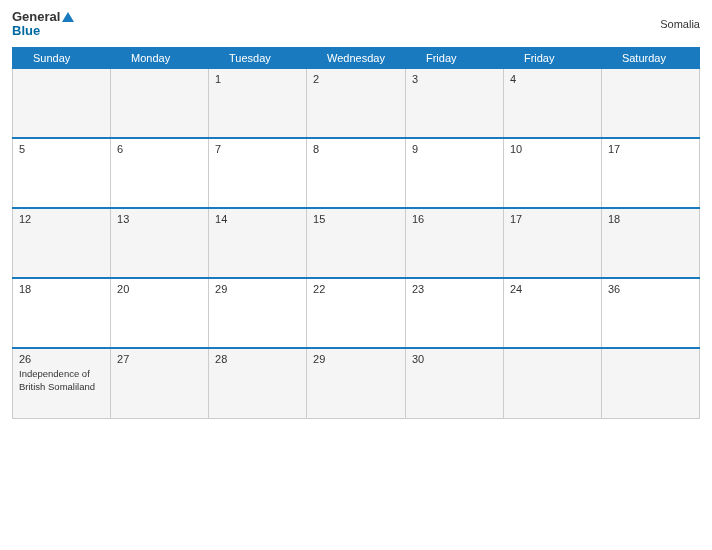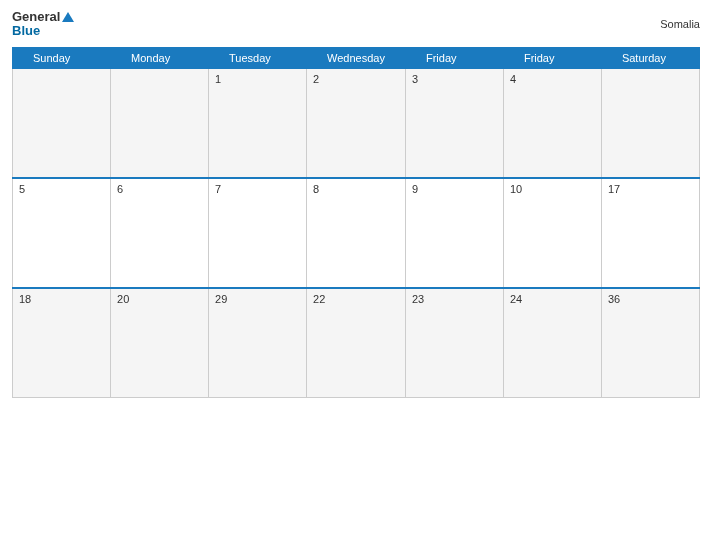--- a/index.html
+++ b/index.html
@@ -196,36 +196,76 @@
           </td>
           <td>
             <span class="day-num">10</span>
           </td>
           <td>
             <span class="day-num">17</span>
           </td>
         </tr>
         <tr class="row-top-border">
           <td>
+            <span class="day-num">12</span>
+          </td>
+          <td>
+            <span class="day-num">13</span>
+          </td>
+          <td>
+            <span class="day-num">14</span>
+          </td>
+          <td>
+            <span class="day-num">15</span>
+          </td>
+          <td>
+            <span class="day-num">16</span>
+          </td>
+          <td>
+            <span class="day-num">17</span>
+          </td>
+          <td>
             <span class="day-num">18</span>
           </td>
+        </tr>
+        <tr class="row-top-border">
+          <td>
+            <span class="day-num">18</span>
+          </td>
           <td>
             <span class="day-num">20</span>
           </td>
           <td>
             <span class="day-num">29</span>
           </td>
           <td>
             <span class="day-num">22</span>
           </td>
           <td>
             <span class="day-num">23</span>
           </td>
           <td>
             <span class="day-num">24</span>
           </td>
           <td>
             <span class="day-num">36</span>
           </td>
+        </tr>
+        <tr class="row-top-border">
+          <td><span class="day-num">26</span><span class="day-event">Independence of British Somaliland</span></td>
+          <td>
+            <span class="day-num">27</span>
+          </td>
+          <td>
+            <span class="day-num">28</span>
+          </td>
+          <td>
+            <span class="day-num">29</span>
+          </td>
+          <td>
+            <span class="day-num">30</span>
+          </td>
+          <td></td>
+          <td></td>
         </tr>
       </tbody>
   </table>
 </div>
 
 </body></html>

